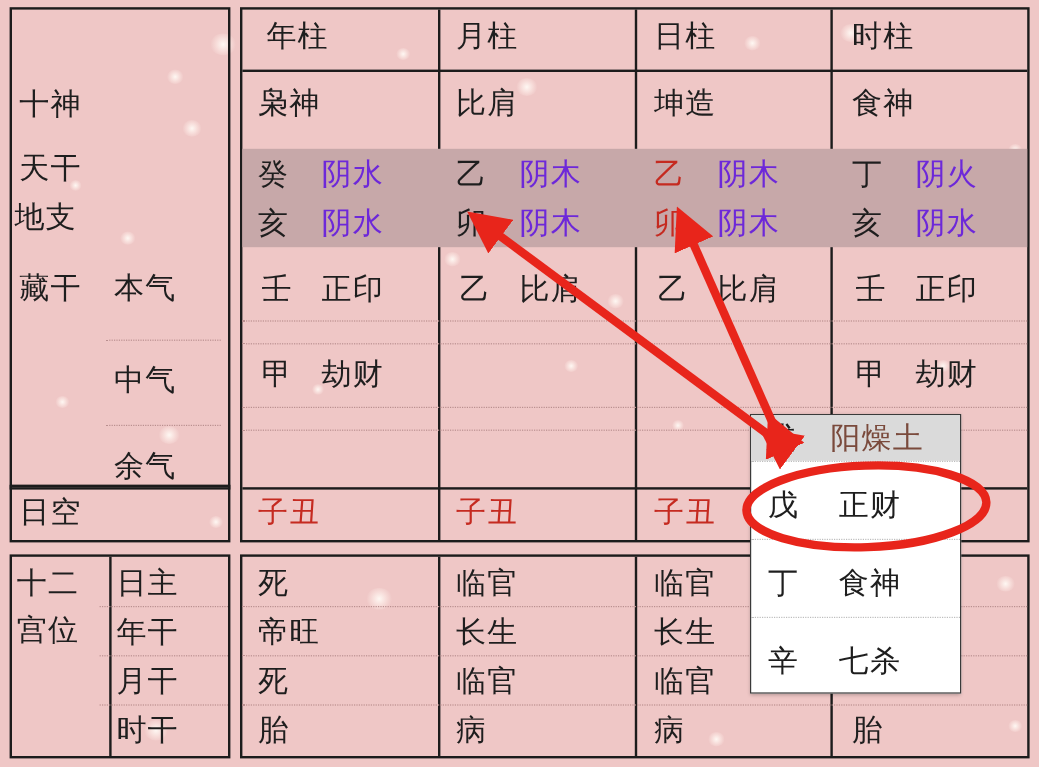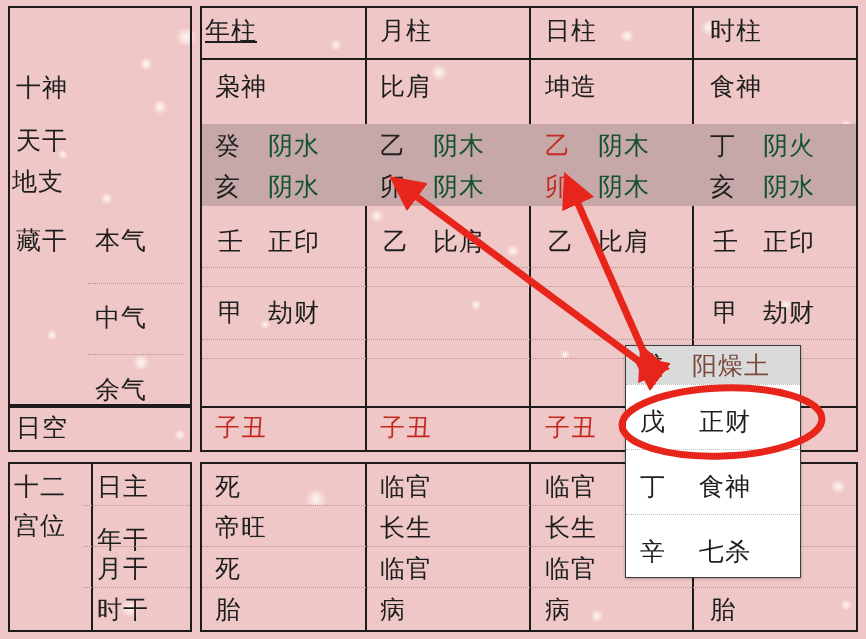--- a/index.html
+++ b/index.html
@@ -21,21 +21,21 @@
 
   .txt{
     position:absolute;
     color:#1e1e1e;
     font-size:25px;
     line-height:1;
     white-space:nowrap;
     letter-spacing:1px;
   }
   .red{color:#c52a20;}
-  .brown{color:#14532d;}
+  .brown{color:#6d28d9;}
   .hdr-sep{position:absolute;background:#1c1c1c;}
   .dotrow{position:absolute;border-top:1px dotted #b98f8f;}
   .vline{position:absolute;background:#1c1c1c;}
 
   .hl{position:absolute;background:#c7a8a9;}
 
   
   .popup{
     position:absolute;
     background:#ffffff;
@@ -109,21 +109,21 @@
 
   <span class="txt" style="left:16px;top:415px;">日空</span>
 
   <div class="tbl" style="left:8px;top:462px;width:184px;height:170px;">
     <div class="vline" style="left:81px;top:0;width:2px;height:100%;"></div>
   </div>
   <span class="txt" style="left:14px;top:474px;">十二</span>
   <span class="txt" style="left:14px;top:513px;">宫位</span>
 
   <span class="txt" style="left:97px;top:474px;">日主</span>
-  <span class="txt" style="left:97px;top:515px;margin-top:12px;">年干</span>
+  <span class="txt" style="left:97px;top:515px;">年干</span>
   <span class="txt" style="left:97px;top:556px;">月干</span>
   <span class="txt" style="left:97px;top:597px;">时干</span>
 
   <div class="dotrow" style="left:83px;top:505px;width:107px;"></div>
   <div class="dotrow" style="left:83px;top:546px;width:107px;"></div>
   <div class="dotrow" style="left:83px;top:587px;width:107px;"></div>
 
   <div class="tbl" style="left:200px;top:6px;width:658px;height:446px;">
 
     <div class="hdr-sep" style="left:0;top:50px;width:100%;height:2px;"></div>
@@ -135,21 +135,21 @@
     <div class="vline" style="left:490px;top:0;width:2px;height:100%;"></div>
   </div>
 
   <div class="hl" style="left:202px;top:124px;width:654px;height:82px;"></div>
 
   <div class="dotrow" style="left:202px;top:267px;width:654px;"></div>
   <div class="dotrow" style="left:202px;top:286px;width:654px;"></div>
   <div class="dotrow" style="left:202px;top:339px;width:654px;"></div>
   <div class="dotrow" style="left:202px;top:358px;width:654px;"></div>
 
-  <span class="txt" style="left:205px;top:18px;text-decoration:underline;">年柱</span>
+  <span class="txt" style="left:222px;top:18px;">年柱</span>
   <span class="txt" style="left:215px;top:74px;">枭神</span>
   <span class="txt" style="left:215px;top:133px;">癸</span>
   <span class="txt brown" style="left:268px;top:133px;">阴水</span>
   <span class="txt" style="left:215px;top:174px;">亥</span>
   <span class="txt brown" style="left:268px;top:174px;">阴水</span>
   <span class="txt" style="left:218px;top:229px;">壬</span>
   <span class="txt" style="left:268px;top:229px;">正印</span>
   <span class="txt" style="left:218px;top:300px;">甲</span>
   <span class="txt" style="left:268px;top:300px;">劫财</span>
   <span class="txt red" style="left:215px;top:415px;">子丑</span>

